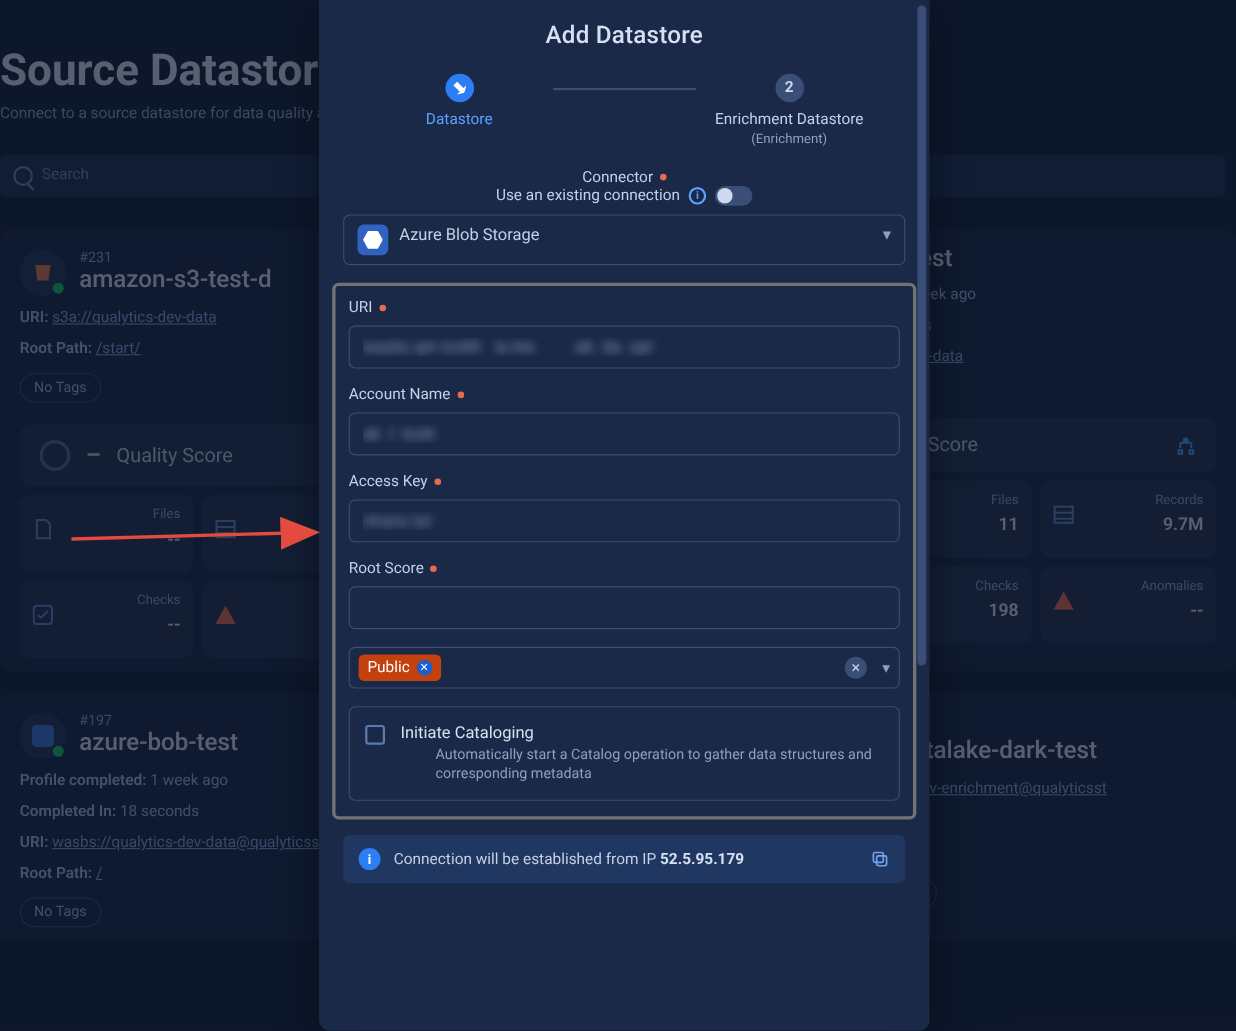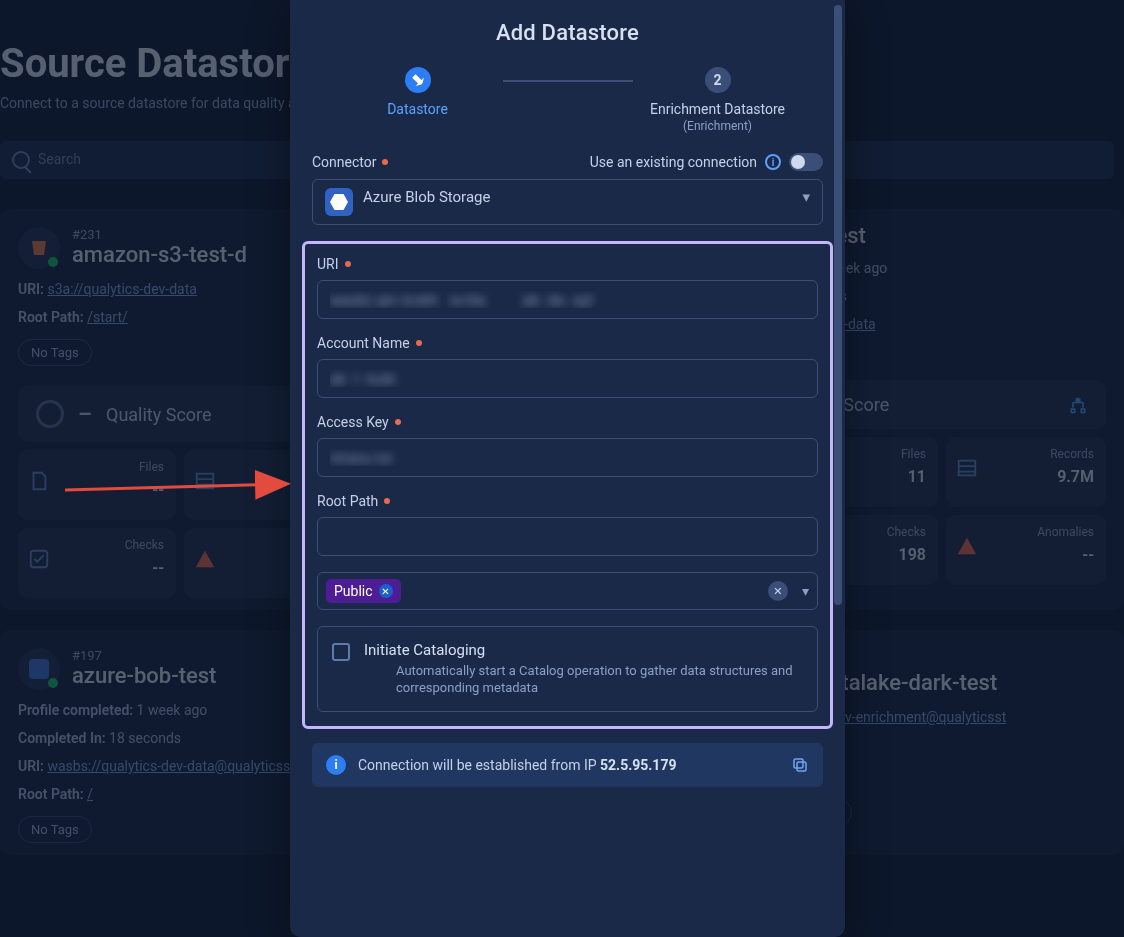--- a/index.html
+++ b/index.html
@@ -77,43 +77,43 @@
   .pencil-shape{width:12px;height:12px;background:#fff;transform:rotate(45deg);clip-path:polygon(0 30%,70% 30%,70% 0,100% 50%,70% 100%,70% 70%,0 70%);} 
 
   .form-group{margin-bottom:16px;}
   .field-label{font-size:14px;color:#c6d0e8;margin-bottom:8px;display:flex;align-items:center;gap:6px;}
   .req-dot{width:6px;height:6px;border-radius:50%;background:#e86a4f;display:inline-block;}
   .field-input{
     width:100%;background:transparent;border:1px solid #3a4e77;border-radius:6px;
     padding:10px 12px;color:#c6d0e8;font-size:15px;outline:none;
   }
   .field-input.blur{color:transparent;text-shadow:0 0 8px #93a6c9;}
-  .connector-row{display:flex;align-items:center;justify-content:space-between;margin-bottom:8px;}
+  .connector-row{display:flex;align-items:center;justify-content:space-between;margin-bottom:8px;flex-direction:column;}
   .switch-row{display:flex;align-items:center;gap:8px;font-size:14px;color:#c6d0e8;}
   .info-icon{width:16px;height:16px;border:2px solid #5da0ff;border-radius:50%;display:inline-flex;align-items:center;justify-content:center;color:#5da0ff;font-size:10px;font-weight:700;}
   .toggle{width:34px;height:18px;background:#3a4e77;border-radius:10px;position:relative;}
   .toggle::after{content:'';position:absolute;left:2px;top:2px;width:14px;height:14px;border-radius:50%;background:#cfd9ee;}
   .select{
     width:100%;border:1px solid #3a4e77;border-radius:6px;padding:8px 12px;
     display:flex;align-items:flex-start;gap:10px;color:#c6d0e8;font-size:15px;
   }
   .select-chevron{margin-left:auto;color:#8aa0c5;}
   .azure-chip{width:28px;height:28px;background:#3062c2;border-radius:6px;display:flex;align-items:center;justify-content:center;color:#fff;font-size:14px;}
   .hex{width:18px;height:18px;background:#fff;clip-path:polygon(25% 5%,75% 5%,100% 50%,75% 95%,25% 95%,0 50%);} 
 
   .highlight-box{
-    border:3px solid #c4b5fd;border-radius:6px;padding:12px 12px 14px 12px;
+    border:3px solid #737373;border-radius:6px;padding:12px 12px 14px 12px;
     margin-left:-10px;margin-right:-10px;
   }
 
   .teams-field{
     width:100%;border:1px solid #3a4e77;border-radius:6px;padding:6px 8px;
     display:flex;align-items:center;gap:8px;
   }
-  .chip{background:#4c1d95;color:#fff;border-radius:5px;padding:4px 8px;display:inline-flex;align-items:center;gap:6px;font-size:14px;text-align:right;}
+  .chip{background:#c2410c;color:#fff;border-radius:5px;padding:4px 8px;display:inline-flex;align-items:center;gap:6px;font-size:14px;text-align:right;}
   .chip-x{width:14px;height:14px;border-radius:50%;background:#1a5fcf;color:#fff;display:inline-flex;align-items:center;justify-content:center;font-size:10px;}
   .clear-x{width:20px;height:20px;border-radius:50%;background:#3a4e77;color:#cfd9ee;display:inline-flex;align-items:center;justify-content:center;margin-left:auto;font-size:11px;}
   .catalog-box{border:1px solid #3a4e77;border-radius:6px;padding:14px;display:flex;gap:14px;align-items:flex-start;}
   .checkbox{width:18px;height:18px;border:2px solid #5e7bad;border-radius:3px;flex-shrink:0;margin-top:2px;}
   .catalog-title{color:#d6e0f2;font-size:15px;margin-bottom:4px;}
   .catalog-desc{color:#8aa0c5;font-size:13px;line-height:1.3;margin-left:32px;}
   .conn-bar{background:#203761;border-radius:6px;padding:12px 14px;display:flex;align-items:center;gap:12px;margin-top:14px;}
   .conn-info-icon{width:20px;height:20px;border-radius:50%;background:#2d7df5;color:#fff;display:inline-flex;align-items:center;justify-content:center;font-size:12px;font-weight:700;}
   .conn-ip{font-weight:700;color:#d6e0f2;}
   .copy-icon{margin-left:auto;color:#6fa5ef;}
@@ -342,21 +342,21 @@
     </div>
     <div class="form-group">
       <div class="field-label">
           <span>Access Key</span>
           <span class="req-dot"></span>
         </div>
       <input class="field-input blur" value="nlranu lut" style="">
     </div>
     <div class="form-group">
       <div class="field-label">
-          <span>Root Path</span>
+          <span>Root Score</span>
           <span class="req-dot"></span>
         </div>
       <input class="field-input" value="" style="">
     </div>
     <div class="form-group">
       <div class="teams-field">
         <span class="chip">
           <span>Public</span>
           <span class="chip-x">✕</span>
         </span>

